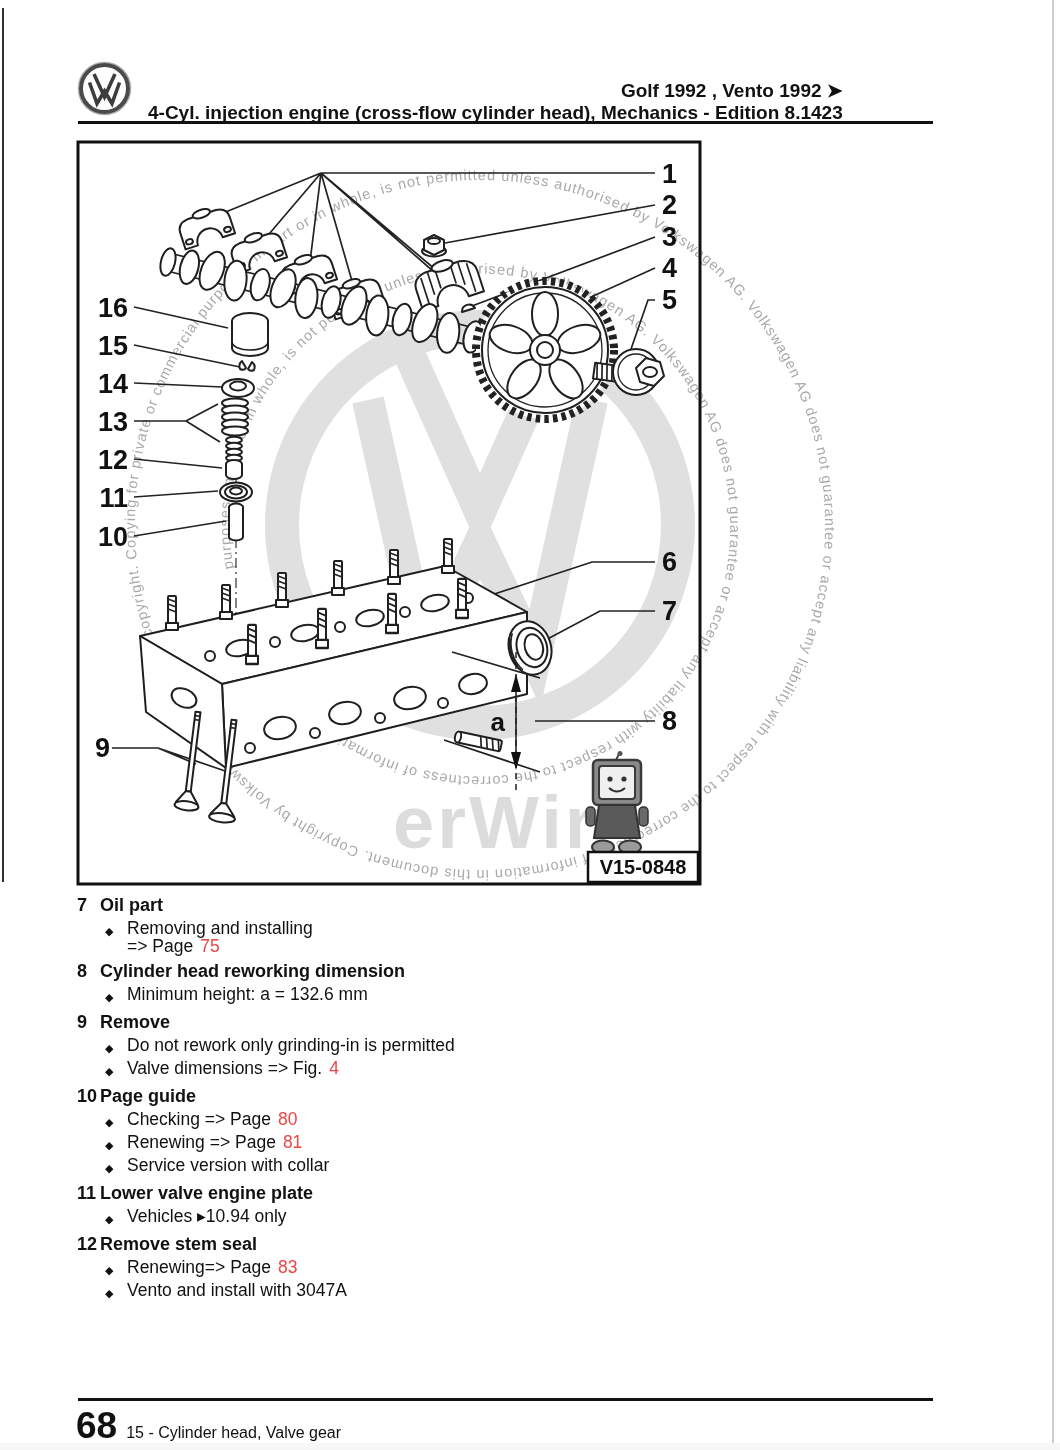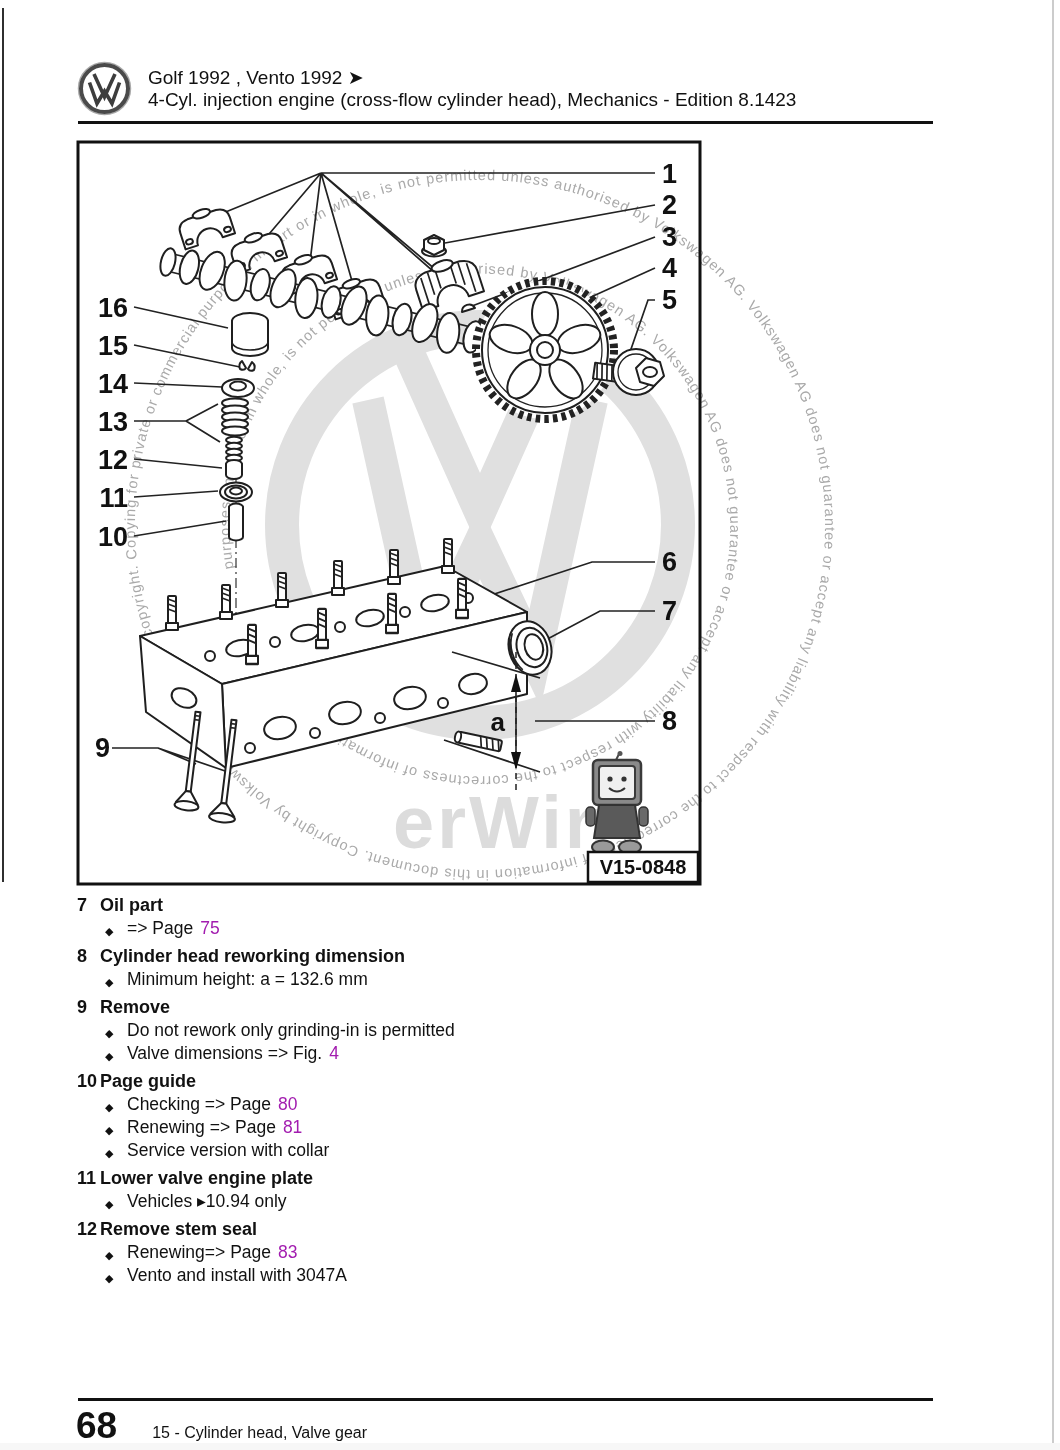--- a/index.html
+++ b/index.html
@@ -7,38 +7,38 @@
     width:1060px;height:1450px;position:relative;background:#ffffff;
     font-family:"Liberation Sans",sans-serif;color:#111;overflow:hidden;
   }
   .svg-layer{position:absolute;left:0;top:0;pointer-events:none;}
   .edge-left{position:absolute;left:2px;top:8px;width:2px;height:874px;background:#2f2f2f;}
   .edge-right{position:absolute;left:1052px;top:0;width:2px;height:1450px;background:#cccccc;}
   .bottom-strip{position:absolute;left:0;top:1443px;width:1060px;height:7px;background:#f7f7f7;}
 
   
   .header-logo{position:absolute;left:77px;top:61px;width:55px;height:55px;}
-  .header-text{position:absolute;left:148px;top:67px;font-weight:normal;font-size:19px;line-height:22px;white-space:nowrap;}
+  .header-text{position:absolute;left:148px;top:80px;font-weight:bold;font-size:19px;line-height:22px;white-space:nowrap;text-align:right;}
   .header-rule{position:absolute;left:78px;top:121px;width:855px;height:3px;background:#111;}
 
   
   .list{position:absolute;left:77px;top:889px;width:560px;}
   .item{margin-top:6px;}
   .item-head{display:flex;font-weight:bold;font-size:18px;line-height:20px;margin-bottom:4px;}
   .item-num{width:23px;flex:none;}
   .bullet{display:flex;font-size:17.5px;line-height:18px;margin-top:2px;}
   .bchar{flex:none;width:22px;margin-left:28px;font-size:11px;padding-top:3px;}
   .blines{flex:1;}
-  .red{color:#a21caf;padding-left:7px;}
+  .red{color:#ef4444;padding-left:7px;}
 
   
   .footer-rule{position:absolute;left:78px;top:1398px;width:855px;height:3px;background:#111;}
-  .footer{position:absolute;left:76px;top:1406px;display:flex;align-items:baseline;gap:32px;}
+  .footer{position:absolute;left:76px;top:1406px;display:flex;align-items:baseline;}
   .page-num{font-weight:bold;font-size:37px;line-height:40px;}
-  .footer-text{font-size:16px;margin-left:3px;}
+  .footer-text{font-size:16px;margin-left:9px;}
 
   
   .art{stroke:#1f1f1f;fill:#fff;stroke-width:2;stroke-linejoin:round;stroke-linecap:round;}
   .ln{stroke:#222;fill:none;stroke-width:1.7;}
   .co{font-family:"Liberation Sans",sans-serif;font-weight:bold;font-size:27px;fill:#111;}
   .wmtext{font-family:"Liberation Sans",sans-serif;font-size:14.5px;letter-spacing:1px;fill:#a9a9a9;}
   .figcode{font-family:"Liberation Sans",sans-serif;font-weight:600;font-size:20px;fill:#111;}
   .dimlabel{font-family:"Liberation Sans",sans-serif;font-weight:bold;font-size:26px;fill:#111;}
   .erwin{font-family:"Liberation Sans",sans-serif;font-weight:bold;font-size:74px;letter-spacing:3px;fill:#dcdcdc;}
 </style>
@@ -343,20 +343,21 @@
 <div class="list">
 
   <div class="item">
     <div class="item-head">
       <span class="item-num">7</span>
       <span>Oil part</span>
     </div>
     <div class="bullet">
       <span class="bchar">◆</span>
       <div class="blines">
+        <div><span>Removing and installing</span></div>
         <div><span>=&gt; Page</span><span class="red">75</span></div>
       </div>
     </div>
   </div>
 
   <div class="item">
     <div class="item-head">
       <span class="item-num">8</span>
       <span>Cylinder head reworking dimension</span>
     </div>

